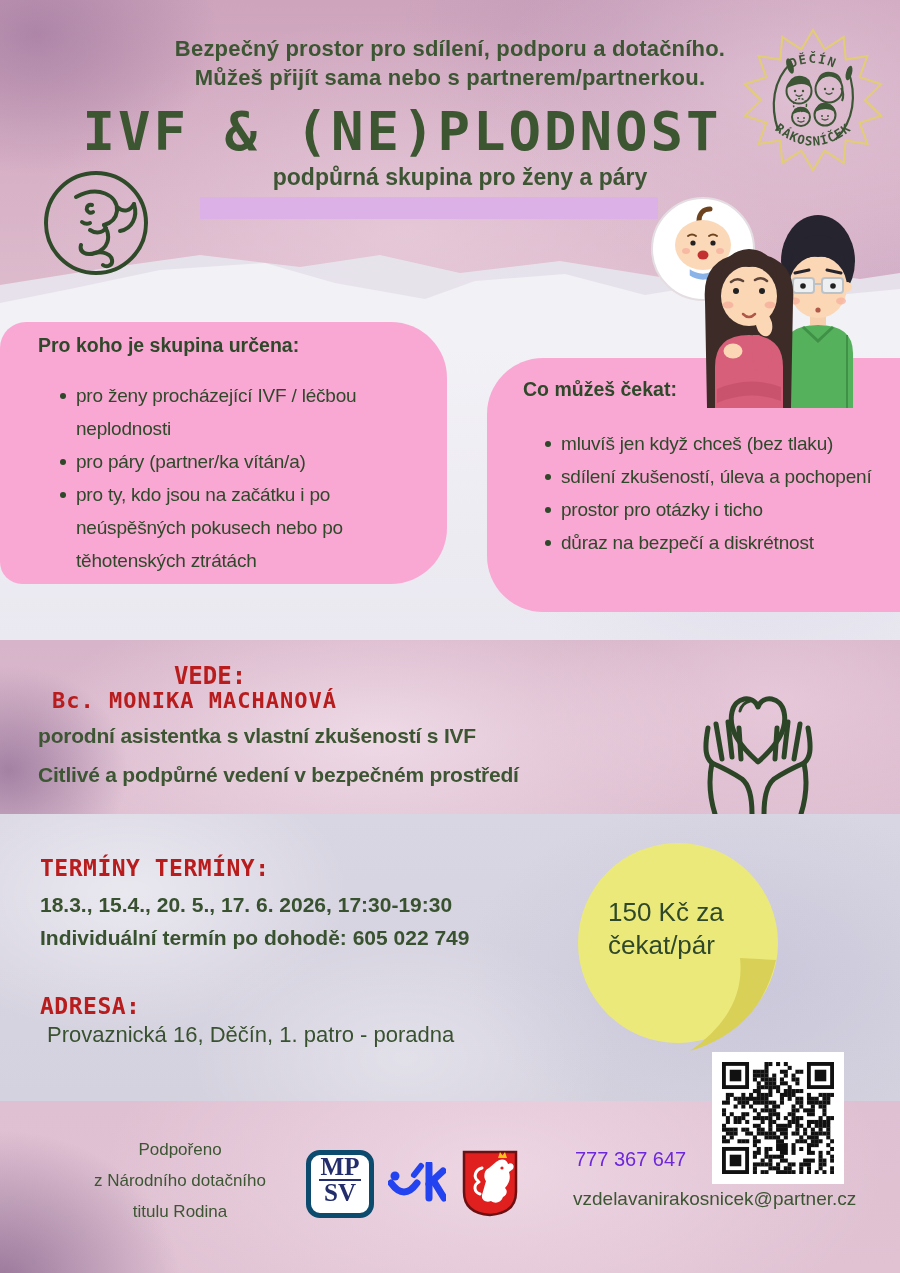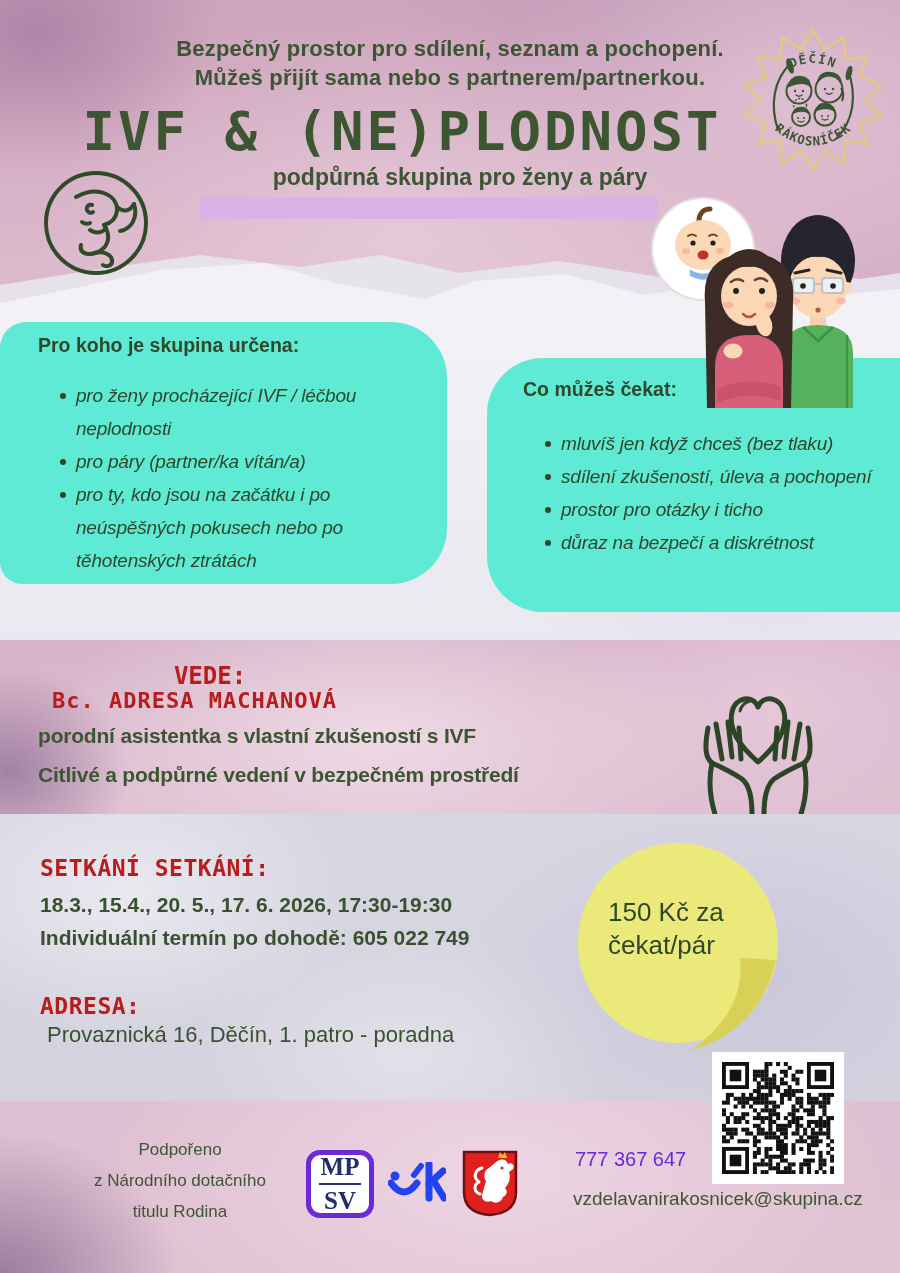--- a/index.html
+++ b/index.html
@@ -44,25 +44,25 @@
   .title{left:0;top:100px;width:900px;text-align:center;z-index:2;
          font-family:"DejaVu Sans Mono",monospace;font-weight:bold;font-size:54px;
          letter-spacing:3px;color:#3c5631;transform:translateX(-48px);}
   .subtitle{left:0;top:164px;width:900px;text-align:center;z-index:2;
             font-size:23px;font-weight:bold;color:#3c5532;transform:translateX(10px);}
   .subbar{left:200px;top:197px;width:458px;height:22px;background:#dcb1e7;z-index:1;}
 
   .stencil{font-family:"DejaVu Sans Mono",monospace;font-weight:bold;color:#b91c1c;}
 
   
-  .ybox{background:#5eead4;z-index:1;}
+  .ybox{background:#f9a8d4;z-index:1;}
   .ybox-left{left:0;top:322px;width:447px;height:262px;border-radius:26px 56px 56px 22px;}
   .ybox-right{left:487px;top:358px;width:413px;height:254px;border-radius:56px 0 0 56px;}
   .box-title{font-size:19.5px;font-weight:bold;color:#2e4829;}
-  ul.blist{list-style:none;margin:14px 0 16px 0;padding:0;font-style:italic;}
+  ul.blist{list-style:none;margin:14px 0 16px 0;padding:0;}
   ul.blist li{position:relative;padding-left:18px;margin:0;font-size:19px;line-height:33px;
               color:#2e4829;letter-spacing:-.2px;}
   ul.blist li::before{content:"";position:absolute;left:2px;top:14px;width:6px;height:6px;
               border-radius:50%;background:#2e4829;}
 
   .lead-label{left:0px;top:662px;width:420px;text-align:center;font-size:24px;z-index:2;}
   .lead-name{left:52px;top:688px;font-size:22px;z-index:2;letter-spacing:1px;}
   .lead-l1{left:38px;top:724px;font-size:21px;font-weight:bold;color:#3c5532;z-index:2;letter-spacing:-.2px;}
   .lead-l2{left:38px;top:763px;font-size:21px;font-weight:bold;color:#3c5532;z-index:2;letter-spacing:-.2px;}
 
@@ -75,22 +75,22 @@
   .sticker{left:572px;top:838px;z-index:1;}
   .price{left:608px;top:896px;width:170px;z-index:2;font-size:26px;font-weight:normal;
          color:#2e4829;line-height:33px;}
 
   .qr-box{left:712px;top:1052px;width:132px;height:132px;background:#fff;z-index:3;
           display:flex;align-items:center;justify-content:center;}
 
   .support{left:40px;top:1134px;width:280px;text-align:center;z-index:2;
            font-size:17px;line-height:31px;color:#3c5532;}
   .mpsv{left:306px;top:1150px;width:68px;height:68px;background:#fff;z-index:2;
-        border:5px solid #6d28d9;border-radius:14px;box-sizing:border-box;
-        display:flex;flex-direction:column;align-items:center;justify-content:space-between;
+        border:5px solid #0c4a6e;border-radius:14px;box-sizing:border-box;
+        display:flex;flex-direction:column;align-items:center;justify-content:flex-start;
         font-family:"Liberation Serif",serif;font-weight:bold;color:#232d6b;
         font-size:25px;line-height:24px;}
   .mpsv-rule{width:42px;height:2px;background:#232d6b;margin:0;}
   .uk-logo{left:388px;top:1162px;z-index:2;}
   .shield{left:462px;top:1150px;z-index:2;}
   .phone{left:575px;top:1148px;font-size:20px;color:#6d28d9;z-index:2;}
   .email{left:573px;top:1188px;font-size:19px;color:#3c5532;z-index:2;}
 
   .org-logo{left:738px;top:28px;z-index:2;}
   .embryo{left:40px;top:167px;z-index:2;}
@@ -105,21 +105,21 @@
   <div class="abs band-top"></div>
   <div class="abs band-mid"></div>
   <svg class="abs mountains" width="900" height="120" viewBox="0 0 900 120">
     <polygon points="0,60 100,44 200,30 300,42 380,30 460,48 560,36 660,52 760,40 860,54 900,48 900,120 0,120" fill="#e7e5ed" opacity="0.9"></polygon>
     <polygon points="0,78 70,64 160,45 265,38 335,58 425,74 475,56 565,49 645,70 725,57 805,73 900,64 900,120 0,120" fill="#f2f1f6"></polygon>
   </svg>
   <div class="abs band-vede"></div>
   <div class="abs band-info"></div>
   <div class="abs band-bottom"></div>
 
-  <div class="abs hdr" style="top:36px;">Bezpečný prostor pro sdílení, seznam a pochopení.</div>
+  <div class="abs hdr" style="top:36px;">Bezpečný prostor pro sdílení, podporu a dotačního.</div>
   <div class="abs hdr" style="top:65px;">Můžeš přijít sama nebo s partnerem/partnerkou.</div>
   <div class="abs title">IVF &amp; (NE)PLODNOST</div>
   <div class="abs subtitle">podpůrná skupina pro ženy a páry</div>
   <div class="abs subbar"></div>
 
   <svg class="abs org-logo" width="150" height="145" viewBox="0 0 150 145">
     <polygon fill="none" stroke="#e3cd74" stroke-width="2" points="75,2 86.7,21.4 105.7,9.1 107.7,31.6 129.4,28 121.7,49.2 143.2,56.3 127,72 143.2,87.7 121.7,94.8 129.4,116 107.7,112.4 105.7,134.9 86.7,122.6 75,142 63.3,122.6 44.3,134.9 42.3,112.4 20.6,116 28.3,94.8 6.8,87.7 23,72 6.8,56.3 28.3,49.2 20.6,28 42.3,31.6 44.3,9.1 63.3,21.4"></polygon>
     <g stroke="#3c5535" fill="none" stroke-width="2.2" stroke-linecap="round">
       <path d="M40,102 C32,78 35,52 53,35"></path>
       <path d="M110,42 C119,67 116,93 98,111"></path>
@@ -237,21 +237,21 @@
     <div class="box-title" style="margin:20px 0 0 36px;">Co můžeš  čekat:</div>
     <ul class="blist" style="margin-left:56px;margin-right:14px;margin-top:26px;">
       <li>mluvíš jen když chceš (bez tlaku)</li>
       <li>sdílení zkušeností, úleva a pochopení</li>
       <li>prostor pro otázky i ticho</li>
       <li>důraz na bezpečí a diskrétnost</li>
     </ul>
   </div>
 
   <div class="abs stencil lead-label">VEDE:</div>
-  <div class="abs stencil lead-name">Bc. ADRESA MACHANOVÁ</div>
+  <div class="abs stencil lead-name">Bc. MONIKA MACHANOVÁ</div>
   <div class="abs lead-l1">porodní asistentka s vlastní zkušeností s IVF</div>
   <div class="abs lead-l2">Citlivé a podpůrné vedení v bezpečném prostředí</div>
 
   <svg class="abs hands" width="160" height="148" viewBox="0 0 160 148">
     <g stroke="#2c4526" stroke-width="5" fill="none" stroke-linecap="round" stroke-linejoin="round">
       <path d="M80,96 C62,80 50,64 54,46 C57,31 75,28 80,41 C85,28 103,31 106,46 C110,64 98,80 80,96 Z"></path>
       <path d="M62,45 q2,-8 10,-10" stroke-width="3"></path>
       <g>
         <path d="M30,62 C26,84 28,92 34,97 C30,116 32,132 37,148"></path>
         <path d="M44,93 L38,58"></path>
@@ -262,21 +262,21 @@
       <g transform="translate(160,0) scale(-1,1)">
         <path d="M30,62 C26,84 28,92 34,97 C30,116 32,132 37,148"></path>
         <path d="M44,93 L38,58"></path>
         <path d="M54,91 L50,56"></path>
         <path d="M63,93 L61,62"></path>
         <path d="M34,97 Q52,105 64,113 Q74,121 74,148"></path>
       </g>
     </g>
   </svg>
 
-  <div class="abs stencil dates-label">SETKÁNÍ SETKÁNÍ:</div>
+  <div class="abs stencil dates-label">TERMÍNY TERMÍNY:</div>
   <div class="abs dates-l1">18.3.,  15.4., 20. 5., 17. 6. 2026, 17:30-19:30</div>
   <div class="abs dates-l2">Individuální termín po dohodě: 605 022 749</div>
   <div class="abs stencil addr-label">ADRESA:</div>
   <div class="abs addr-l1">Provaznická 16, Děčín, 1. patro - poradna</div>
 
   <svg class="abs sticker" width="212" height="216" viewBox="0 0 212 216">
     <circle cx="106" cy="105" r="100" fill="#ece97b"></circle>
     <path d="M204,122 Q188,192 118,213 Q174,174 168,120 Z" fill="#d9d058"></path>
   </svg>
   <div class="abs price">
@@ -669,15 +669,15 @@
 
   <svg class="abs shield" width="56" height="67" viewBox="0 0 56 67">
     <path d="M2,2 H54 V42 C54,58 42,64 28,65 C14,64 2,58 2,42 Z" fill="#e01f1f" stroke="#6d1012" stroke-width="2.5"></path>
     <path d="M34,12 c6,-5 11,-2 12,2 c4,-2 7,1 5,5 l-4,3 c2,6 0,12 -4,16 c3,3 2,7 -2,9 c-2,6 -8,7 -12,4 c-5,2 -10,-1 -9,-6 l4,-14 c-3,-4 -2,-11 3,-13 z" fill="#ffffff"></path>
     <path d="M20,18 c-7,2 -9,9 -4,13 M17,32 c-6,3 -5,10 1,12" stroke="#ffffff" stroke-width="3" fill="none" stroke-linecap="round"></path>
     <path d="M36,8 l2,-6 2.5,3.5 2.5,-3.5 2,6 z" fill="#f5c518"></path>
     <circle cx="40" cy="18" r="1.6" fill="#e01f1f"></circle>
   </svg>
 
   <div class="abs phone">777 367 647</div>
-  <div class="abs email">vzdelavanirakosnicek@skupina.cz</div>
+  <div class="abs email">vzdelavanirakosnicek@partner.cz</div>
 
 </div>
 
 </body></html>

